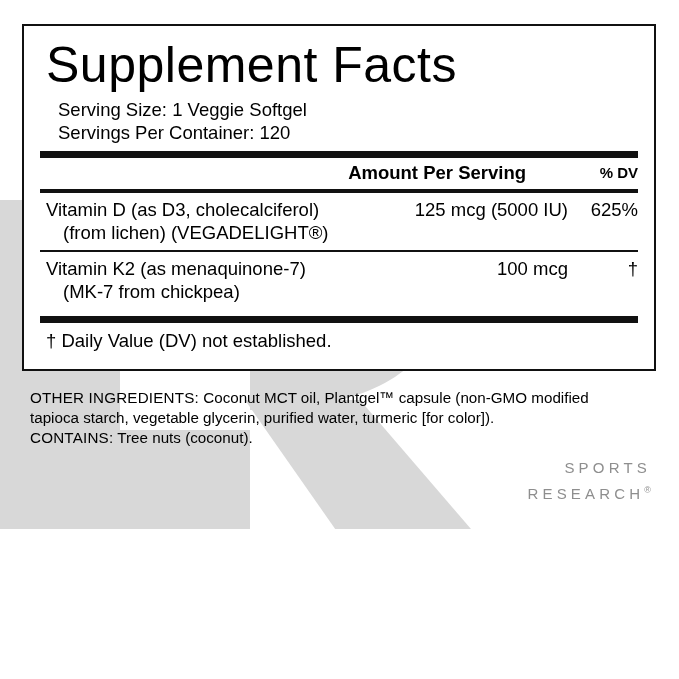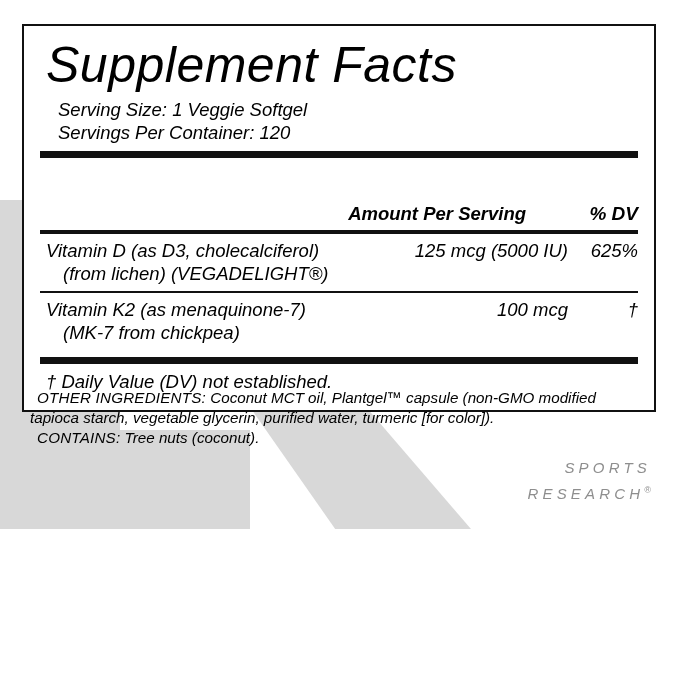--- a/index.html
+++ b/index.html
@@ -13,21 +13,20 @@
     font-family: "Liberation Sans", sans-serif;
     color: #000000;
     overflow: hidden;
   }
   #page {
     position: relative;
     width: 679px;
     height: 529px;
     background: #ffffff;
     overflow: hidden;
-    font-style: italic;
   }
 
   
   .watermark {
     position: absolute;
     left: 0;
     top: 0;
     width: 679px;
     height: 679px;
     pointer-events: none;
@@ -117,45 +116,43 @@
   .header-row .h-amt {
     flex: 0 0 185px;
     text-align: right;
     font-size: 18.5px;
     line-height: 22px;
     font-weight: bold;
   }
   .header-row .h-dv {
     flex: 0 0 70px;
     text-align: right;
-    font-size: 19px;
+    font-size: 15px;
     line-height: 22px;
     font-weight: bold;
-    margin-top: 41px;
   }
 
   .footnote {
     font-size: 18.5px;
     line-height: 23px;
     margin: 6px 0 7px 6px;
   }
 
   
   .other {
     position: absolute;
     left: 30px;
     top: 388px;
     width: 600px;
     font-size: 15.2px;
     line-height: 20px;
   }
   .other .lbl {
     font-weight: normal;
     letter-spacing: 0.2px;
-    margin-left: 7px;
   }
   .other p {
     margin: 0 0 0 0;
   }
 
   
   .brand {
     position: absolute;
     right: 28px;
     bottom: 24px;

